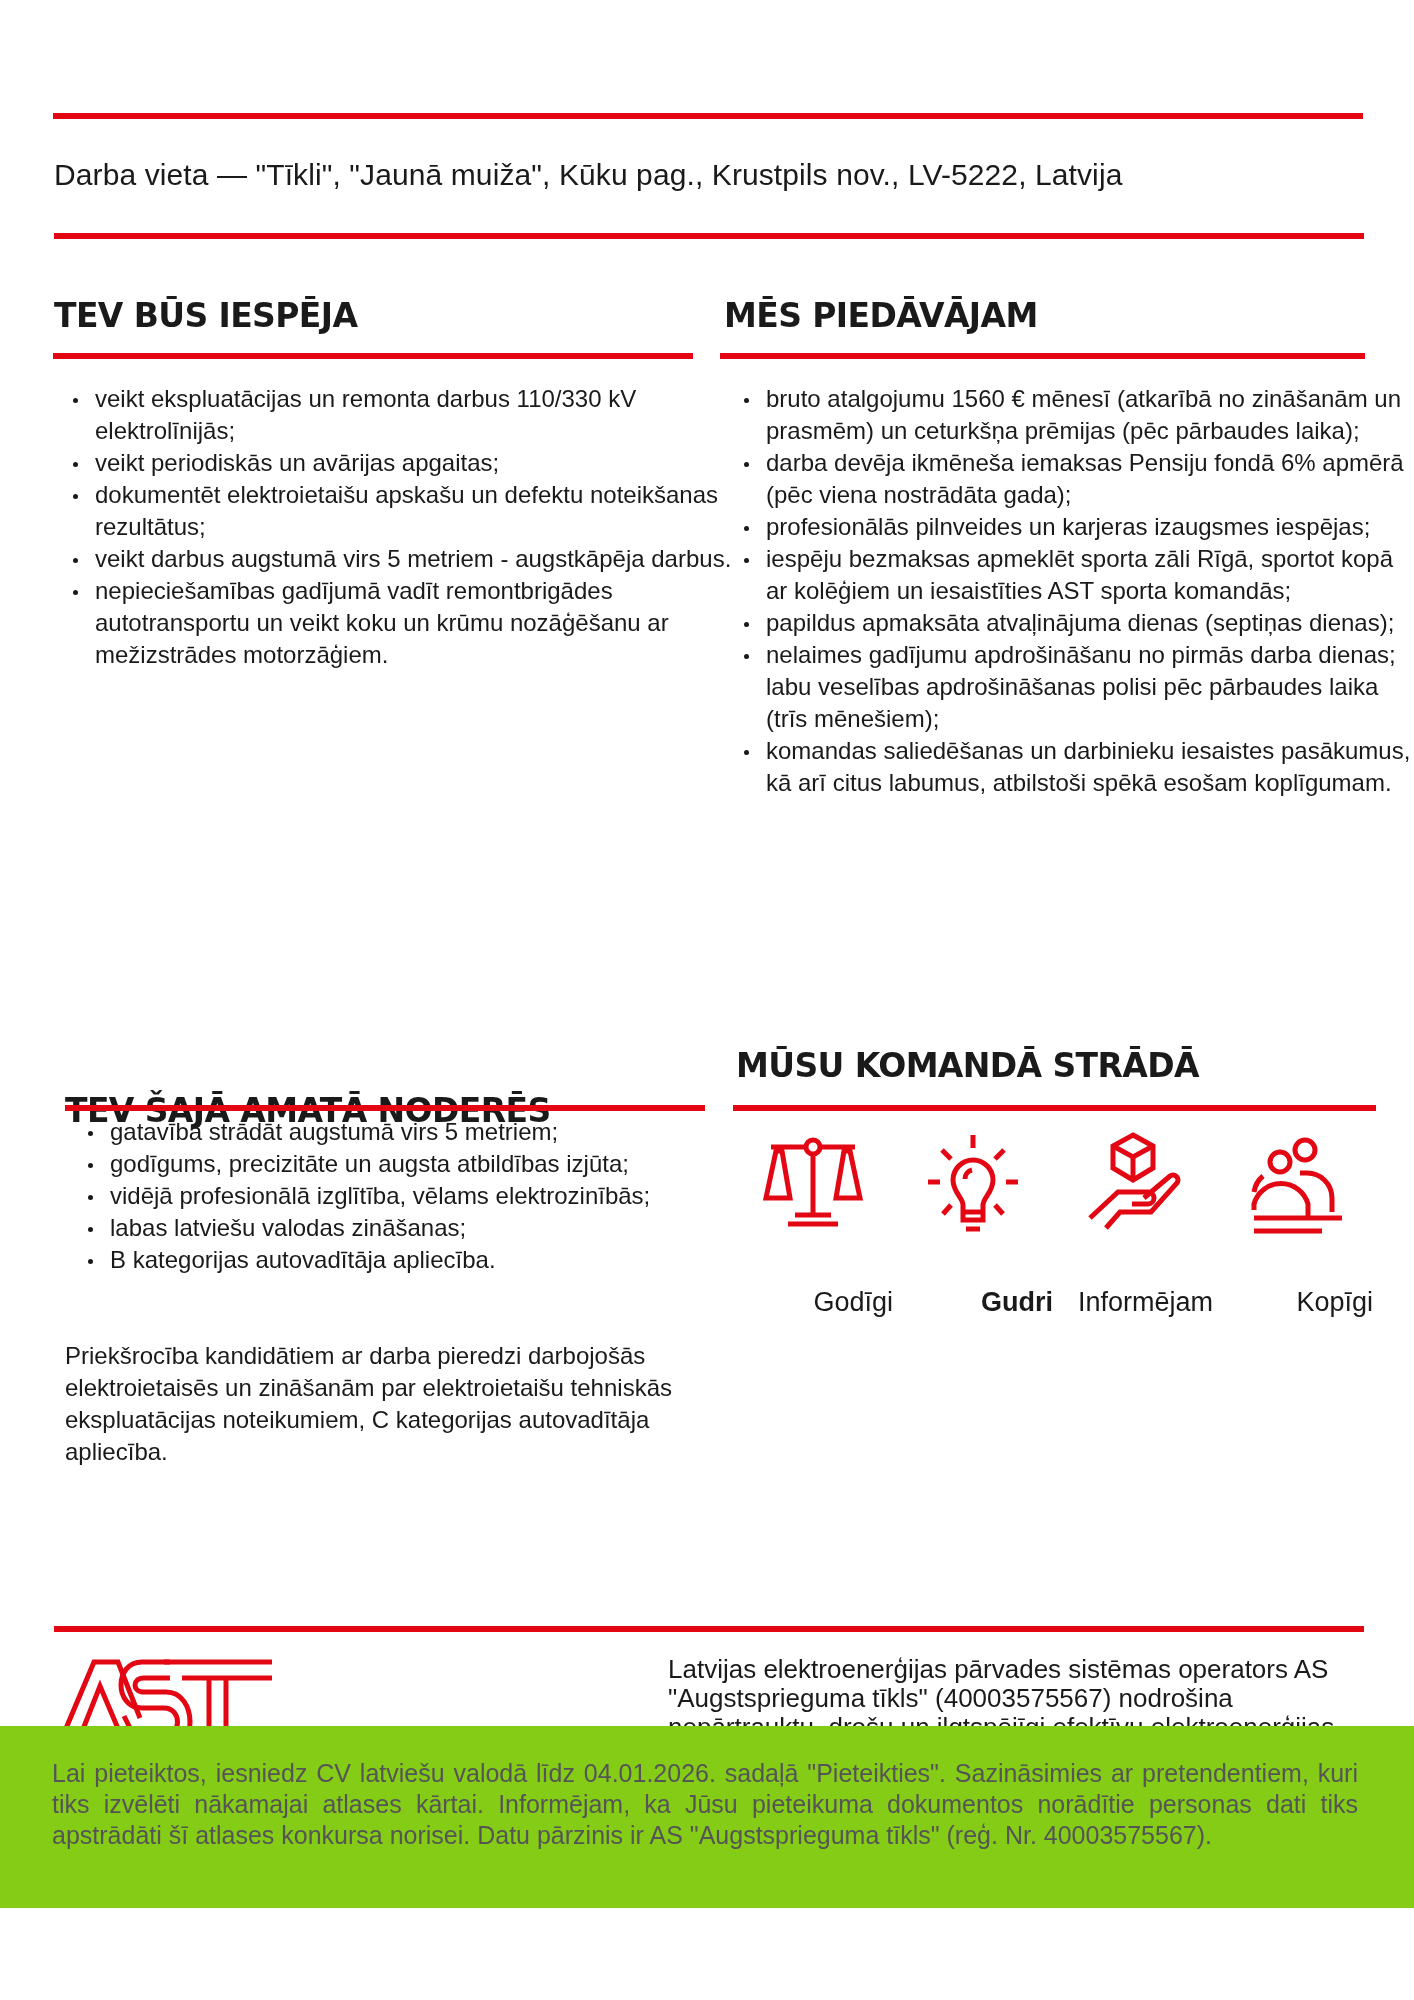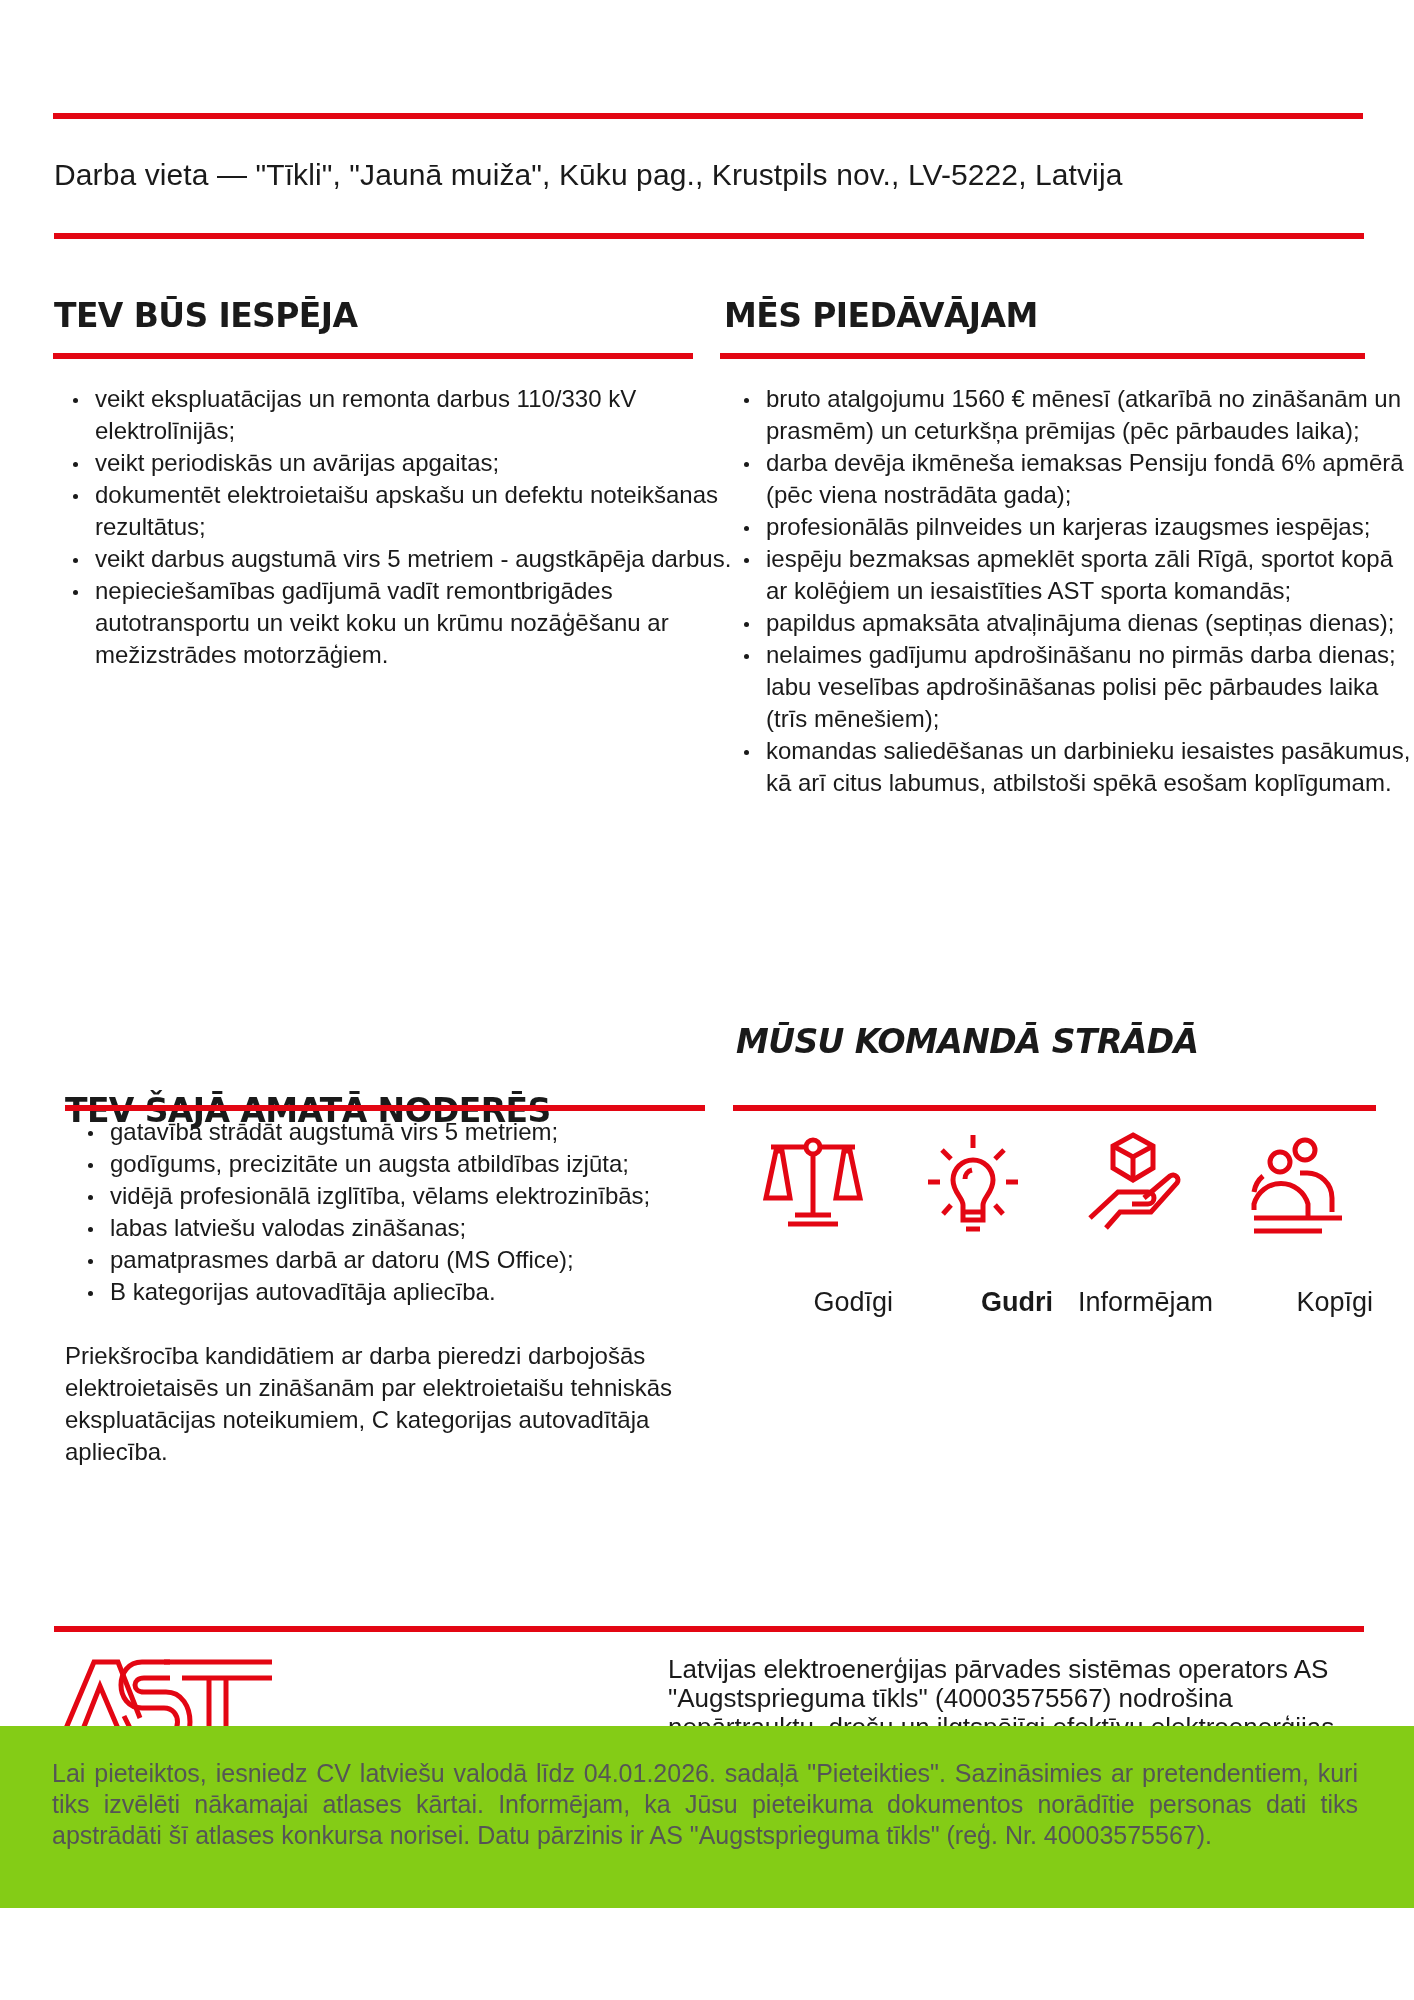--- a/index.html
+++ b/index.html
@@ -89,28 +89,27 @@
 </section>
 
 <section>
   <h2 class="heading" style="left:65px; top:1046px;margin-top:45px;">TEV ŠAJĀ AMATĀ NODERĒS</h2>
   <div class="rule" style="left:65px; top:1105px; width:640px;"></div>
   <ul class="bullets" style="left:68px; top:1116px; width:660px;">
     <li>gatavība strādāt augstumā virs 5 metriem;</li>
     <li>godīgums, precizitāte un augsta atbildības izjūta;</li>
     <li>vidējā profesionālā izglītība, vēlams elektrozinībās;</li>
     <li>labas latviešu valodas zināšanas;</li>
-    <li>pamatprasmes darbā ar datoru (MS Office);</li>
     <li>B kategorijas autovadītāja apliecība.</li>
   </ul>
   <p class="para" style="left:65px; top:1340px; width:650px;">Priekšrocība kandidātiem ar darba pieredzi darbojošās elektroietaisēs un zināšanām par elektroietaišu tehniskās ekspluatācijas noteikumiem, C kategorijas autovadītāja apliecība.</p>
 </section>
 
 <section>
-  <h2 class="heading" style="left:736px; top:1022px;font-style:italic;">MŪSU KOMANDĀ STRĀDĀ</h2>
+  <h2 class="heading" style="left:736px; top:1046px;">MŪSU KOMANDĀ STRĀDĀ</h2>
   <div class="rule" style="left:733px; top:1105px; width:643px;"></div>
 
   <div class="values">
     <div class="value" style="left:0;">
       <svg width="110" height="110" viewBox="0 0 110 110" fill="none" stroke="#e30613" stroke-width="5">
         <line x1="13" y1="17" x2="48" y2="17"></line>
         <line x1="62" y1="17" x2="97" y2="17"></line>
         <circle cx="55" cy="17" r="7"></circle>
         <line x1="55" y1="24" x2="55" y2="84"></line>
         <polygon points="18,21 8,68 32,68 24,21"></polygon>

